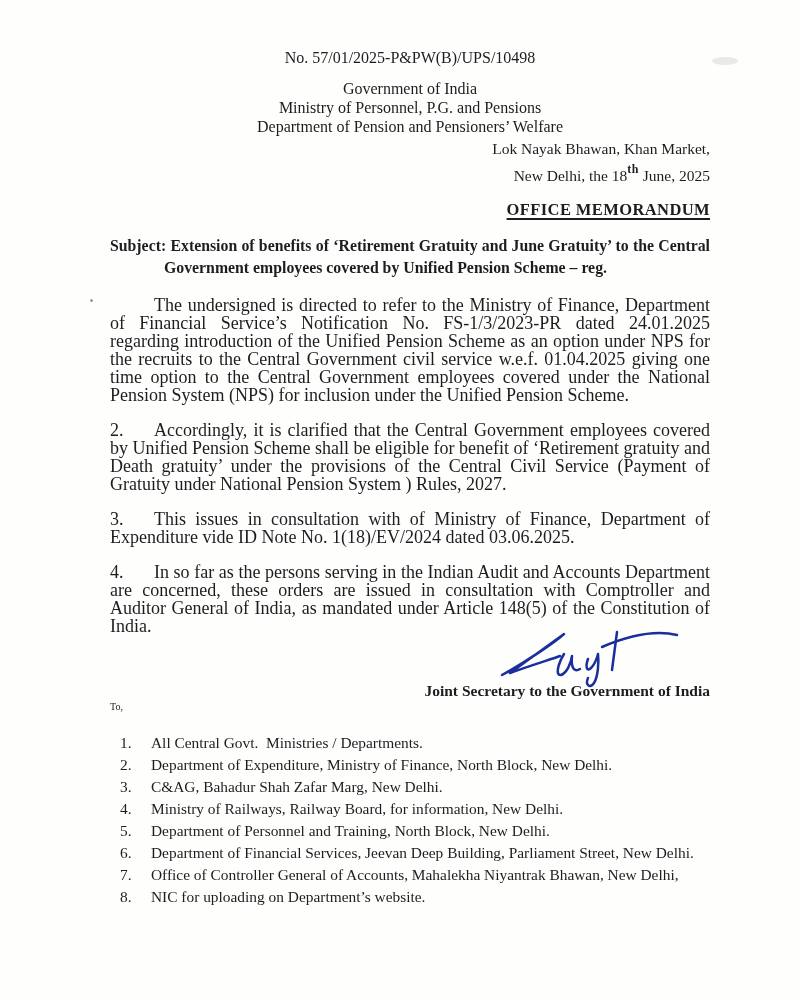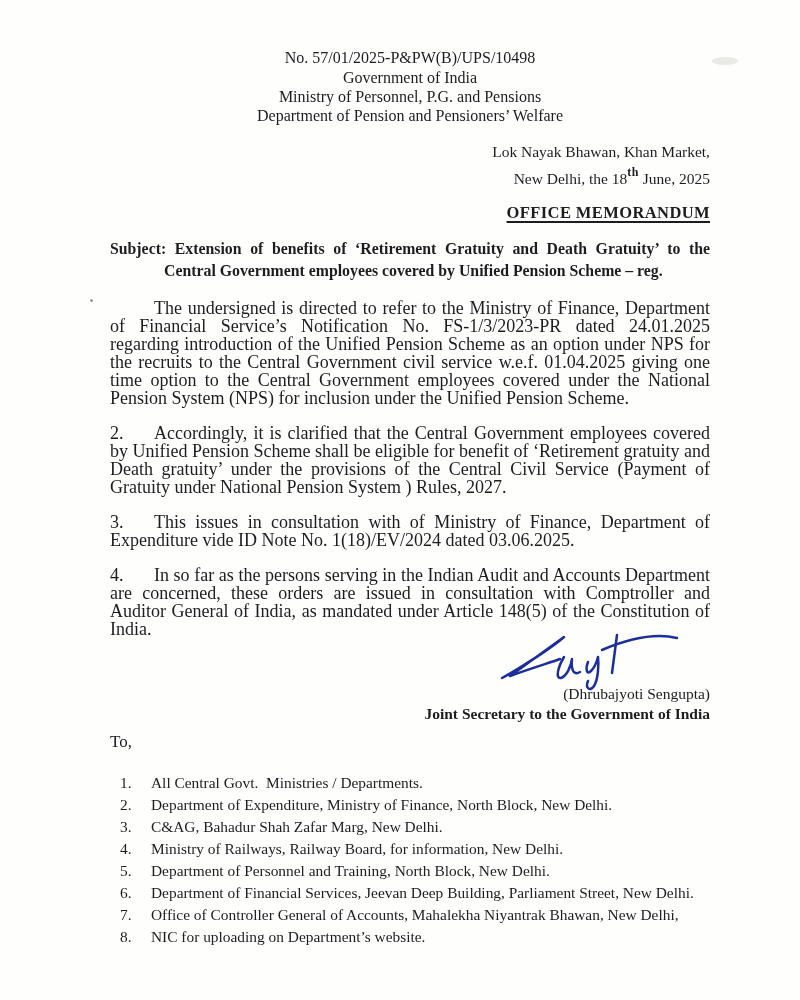--- a/index.html
+++ b/index.html
@@ -12,23 +12,23 @@
     position: relative;
     width: 800px; height: 1000px;
     box-sizing: border-box;
     background: #fefefd;
     color: #1d1d20;
     padding: 48px 90px 0 110px;
     overflow: hidden;
   }
   
   .hdr { text-align: center; font-size: 16px; line-height: 19px; }
-  .hdr .ref { margin-bottom: 1px; text-align: center; }
+  .hdr .ref { margin-bottom: 12px; text-align: center; }
   
-  .addr { text-align: right; margin-top: 16px; font-size: 15.5px; line-height: 22px; }
+  .addr { text-align: right; margin-top: 2px; font-size: 15.5px; line-height: 22px; }
   .addr sup {
     font-size: 12px; font-weight: 600;
     position: relative; top: -2px; letter-spacing: 0.5px;
   }
   
   .memo-title {
     text-align: right; margin-top: 13px;
     font-size: 16.5px; font-weight: 700;
     letter-spacing: 0.4px;
   }
@@ -51,21 +51,21 @@
     font-size: 18px; line-height: 18px;
     text-align: justify;
   }
   .para .pnum { display: inline-block; width: 44px; }
   
   .sig-block { text-align: right; margin-top: 2px; }
   .sig-scrawl { margin: -12px 28px -14px 0; }
   .sig-name { font-size: 15.5px; line-height: 20px; }
   .sig-desig { font-size: 15.5px; line-height: 20px; font-weight: bold; }
   
-  .to-label { font-size: 17px; margin-top: 8px; }
+  .to-label { font-size: 10px; }
   .rec-list { margin-top: 20px; }
   .rec { display: flex; margin: 0 0 1px 10px; font-size: 15.4px; line-height: 21px; }
   .rec .n { flex: none; width: 31px; }
   .rec .t { flex: 1; text-align: justify; white-space: pre-wrap; font-family: Liberation Serif, serif; }
   
   .dot-artifact {
     position: absolute; left: 90px; top: 299px;
     width: 3px; height: 3px; border-radius: 50%;
     background: #9a9a96;
   }
@@ -90,41 +90,40 @@
     <div>Department of Pension and Pensioners’ Welfare</div>
   </div>
 
   <div class="addr">
     <div>Lok Nayak Bhawan, Khan Market,</div>
     <div><span>New Delhi, the 18</span><sup>th</sup><span> June, 2025</span></div>
   </div>
 
   <div class="memo-title"><span>OFFICE MEMORANDUM</span></div>
 
-  <div class="subject"><span>Subject:</span> <span>Extension of benefits of ‘Retirement Gratuity and Death Gratuity’ to the Central Government employees covered by Unified Pension Scheme – reg.</span></div>
+  <div class="subject"><span>Subject:</span> <span>Extension of benefits of ‘Retirement Gratuity and June Gratuity’ to the Central Government employees covered by Unified Pension Scheme – reg.</span></div>
 
   <p class="para"><span class="pnum"></span><span>The undersigned is directed to refer to the Ministry of Finance, Department of Financial Service’s Notification No. FS-1/3/2023-PR dated 24.01.2025 regarding introduction of the Unified Pension Scheme as an option under NPS for the recruits to the Central Government civil service w.e.f. 01.04.2025 giving one time option to the Central Government employees covered under the National Pension System (NPS) for inclusion under the Unified Pension Scheme.</span></p>
 
   <p class="para"><span class="pnum">2.</span><span>Accordingly, it is clarified that the Central Government employees covered by Unified Pension Scheme shall be eligible for benefit of ‘Retirement gratuity and Death gratuity’ under the provisions of the Central Civil Service (Payment of Gratuity under National Pension System ) Rules, 2027.</span></p>
 
   <p class="para"><span class="pnum">3.</span><span>This issues in consultation with of Ministry of Finance, Department of Expenditure vide ID Note No. 1(18)/EV/2024 dated 03.06.2025.</span></p>
 
   <p class="para"><span class="pnum">4.</span><span>In so far as the persons serving in the Indian Audit and Accounts Department are concerned, these orders are issued in consultation with Comptroller and Auditor General of India, as mandated under Article 148(5) of the Constitution of India.</span></p>
 
   <div class="sig-block">
     <svg class="sig-scrawl" width="186" height="66" viewBox="0 0 186 66">
       <g fill="none" stroke-width="2.5" stroke-linecap="round" stroke-linejoin="round" stroke="#1b2e9b">
         <path d="M6 50 C28 38 58 18 68 9 L14 48 C36 40 56 34 64 31"></path>
         <path d="M68 29 c-6 10 -9 22 -3 21 c6 -2 10 -12 11 -19 c-1 10 1 17 8 13"></path>
         <path d="M92 34 c-3 8 -1 13 3 9 c4 -4 6 -10 7 -14 c1 8 0 23 -4 29 c-4 6 -9 2 -6 -5"></path>
         <path d="M116 45 L121 7"></path>
         <path d="M106 22 C134 10 160 5 181 10"></path>
       </g>
     </svg>
-    <div class="sig-name">(Dhrubajyoti Sengupta)</div>
     <div class="sig-desig">Joint Secretary to the Government of India</div>
   </div>
 
   <div class="to-label">To,</div>
 
   <div class="rec-list">
     <div class="rec">
         <span class="n">1.</span>
         <span class="t">All Central Govt.  Ministries / Departments.</span>
       </div>

